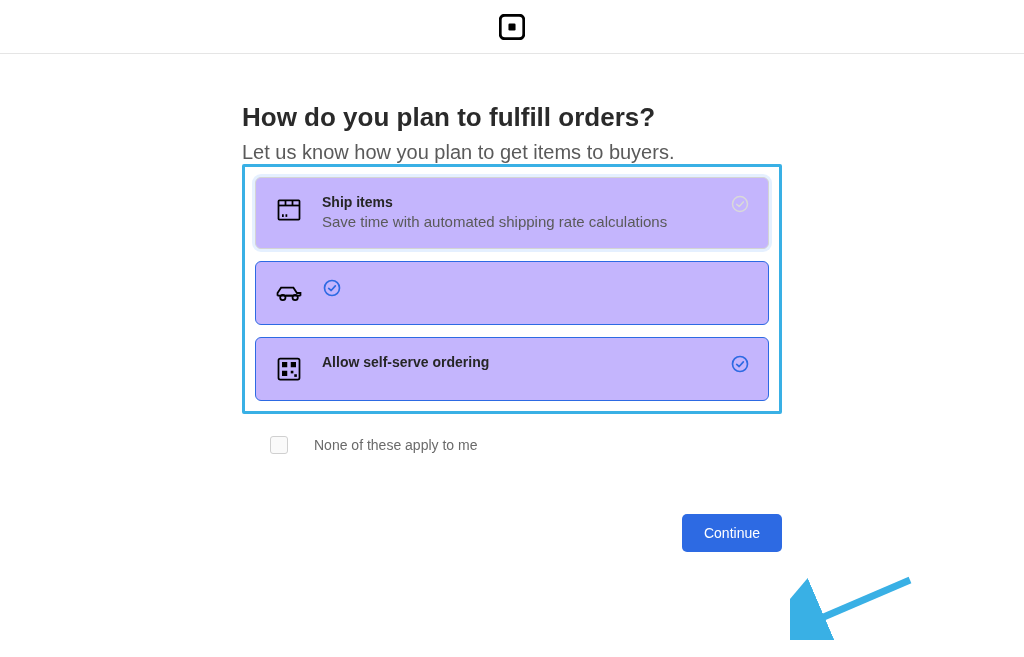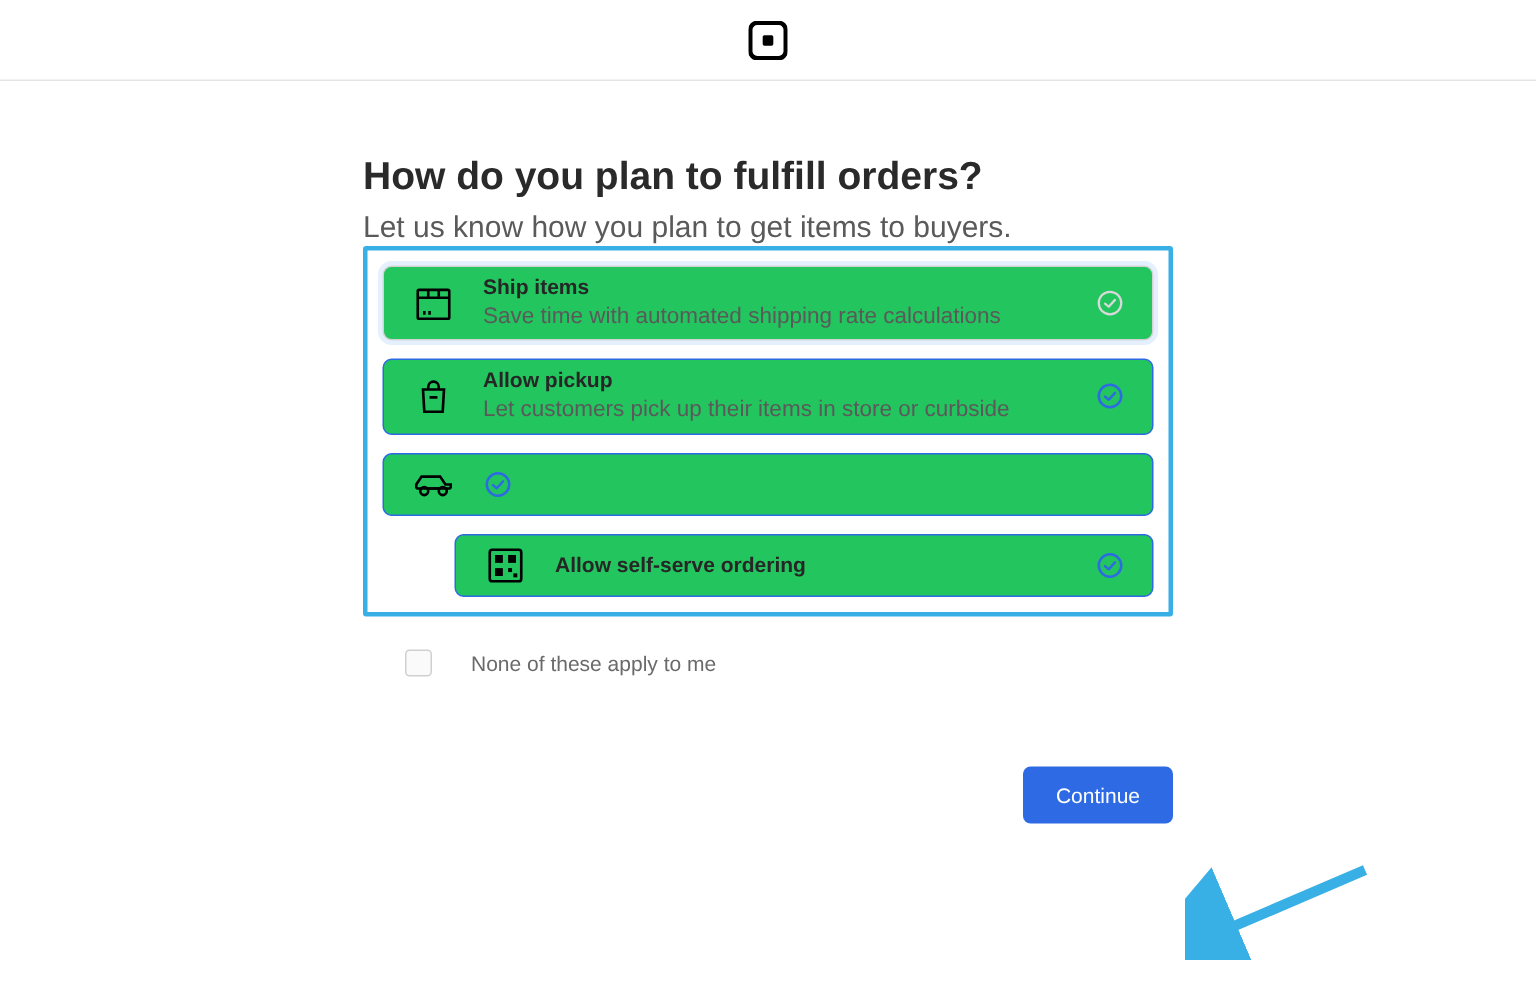--- a/index.html
+++ b/index.html
@@ -38,29 +38,28 @@
     color: #5a5a5a;
   }
   .options-wrap {
     border: 3px solid #39b0e5;
     border-radius: 2px;
     padding: 10px;
   }
   .option {
     border: 1.5px solid #2d6ae3;
     border-radius: 6px;
-    padding: 5px 18px;
-    display: flex;
-    align-items: center;
+    padding: 16px 18px;
+    display: flex;
     gap: 18px;
     margin-bottom: 12px;
     cursor: pointer;
-    background: #22c55e;
-  }
-  .option:last-child { margin-bottom: 0; margin-left: 48px; }
+    background: #c4b5fd;
+  }
+  .option:last-child { margin-bottom: 0; }
   .option.unselected {
     border: 1px solid #d4d4d4;
     box-shadow: 0 0 0 3px rgba(0,110,255,0.10);
   }
   .opt-icon {
     width: 30px;
     height: 30px;
     flex: 0 0 30px;
     display: flex;
     align-items: center;
@@ -159,39 +158,20 @@
         <div class="opt-desc">Save time with automated shipping rate calculations</div>
       </div>
       <span class="opt-check">
         <svg viewBox="0 0 24 24" width="20" height="20">
           <circle cx="12" cy="12" r="9" fill="none" stroke="#d9d9d9" stroke-width="1.8"></circle>
           <path d="M8 12.5 L11 15 L16 9.5" fill="none" stroke="#d9d9d9" stroke-width="1.8" stroke-linecap="round" stroke-linejoin="round"></path>
         </svg>
       </span>
     </div>
 
-    <div class="option">
-      <span class="opt-icon">
-        <svg viewBox="0 0 32 32" width="28" height="28" fill="none" stroke="#000" stroke-width="2">
-          <path d="M8 11 H24 L23 28 H9 Z"></path>
-          <path d="M12 11 V9 a4 4 0 0 1 8 0 V11"></path>
-          <line x1="13" y1="17" x2="19" y2="17"></line>
-        </svg>
-      </span>
-      <div class="opt-text">
-        <div class="opt-title">Allow pickup</div>
-        <div class="opt-desc">Let customers pick up their items in store or curbside</div>
-      </div>
-      <span class="opt-check">
-        <svg viewBox="0 0 24 24" width="20" height="20">
-          <circle cx="12" cy="12" r="9" fill="none" stroke="#2d6ae3" stroke-width="2"></circle>
-          <path d="M8 12.5 L11 15 L16 9.5" fill="none" stroke="#2d6ae3" stroke-width="2" stroke-linecap="round" stroke-linejoin="round"></path>
-        </svg>
-      </span>
-    </div>
 
     <div class="option">
       <span class="opt-icon">
         <svg viewBox="0 0 34 24" width="32" height="24" fill="none" stroke="#000" stroke-width="2">
           <path d="M4 15 L4 12 L8 6 H22 L26 12 H30 V15"></path>
           <path d="M4 15 H30"></path>
           <circle cx="10" cy="17" r="3"></circle>
           <circle cx="24" cy="17" r="3"></circle>
           <line x1="13" y1="15" x2="21" y2="15"></line>
         </svg>

